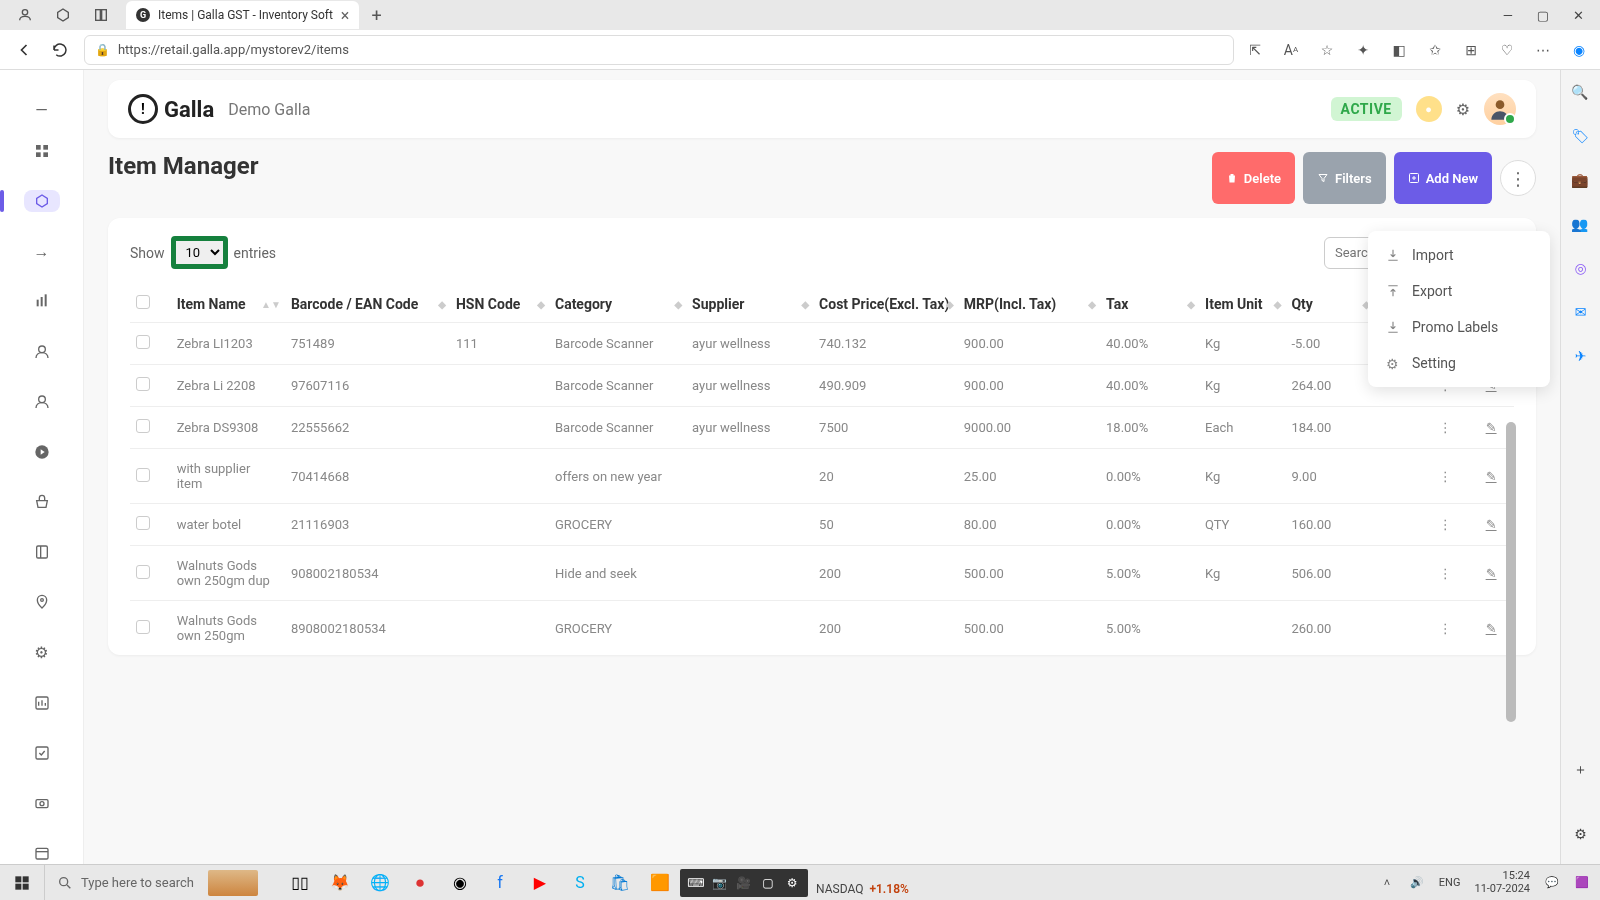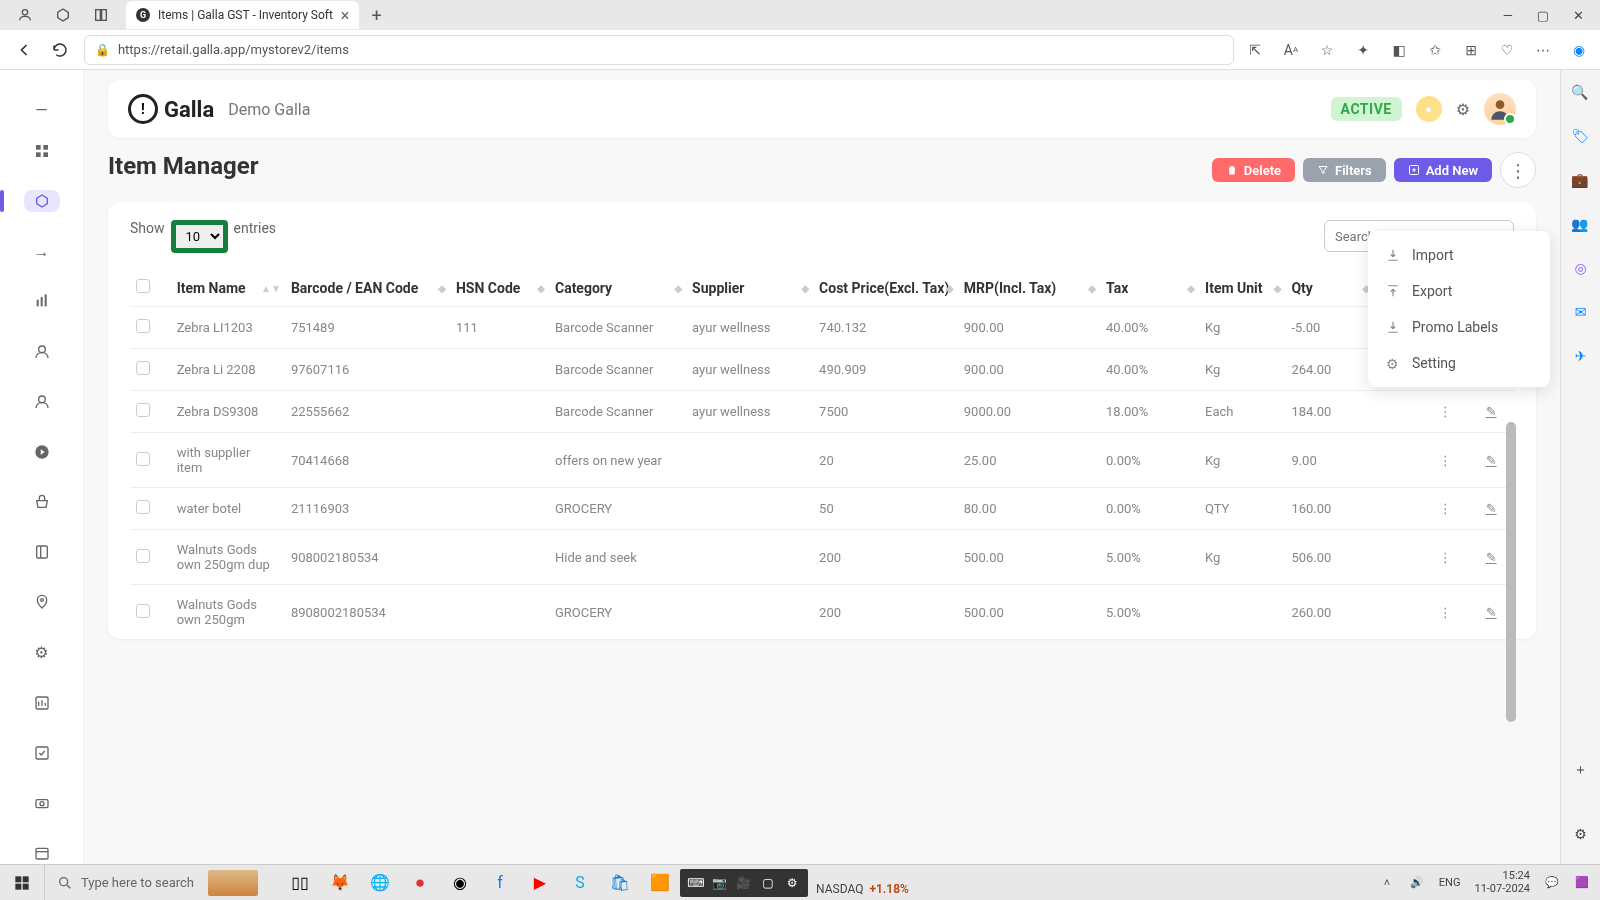--- a/index.html
+++ b/index.html
@@ -49,35 +49,35 @@
 .status-badge { margin-left:auto; background:#d1f5d3; color:#2fa84a; font-size:14px; font-weight:700; padding:4px 10px; border-radius:6px; letter-spacing:0.5px;}
 .coin-badge { width:26px;height:26px; background:#ffe08a; border-radius:50%; display:flex;align-items:center;justify-content:center; color:#fff; font-size:11px;}
 .gear-btn { color:#666; font-size:16px;}
 .avatar { width:32px; height:32px; border-radius:50%; background:linear-gradient(#ffe0c0,#ffd0a0); display:flex;align-items:center;justify-content:center; position:relative;}
 .avatar svg{width:26px;height:26px;}
 .avatar::after{content:''; position:absolute; bottom:0;right:0;width:8px;height:8px;background:#2fa84a;border-radius:50%; border:2px solid #fff;}
 
 .page-title-row { display:flex; margin-top:14px;}
 .page-title { font-size:24px; font-weight:700; color:#333;}
 .action-buttons { margin-left:auto; display:flex; gap:8px; align-items:center;}
-.btn { height:24px; border-radius:6px; padding:8px 14px; display:flex; align-items:center; gap:6px; font-size:13px; font-weight:600; color:#fff; border:none;}
+.btn { height:52px; border-radius:6px; padding:8px 14px; display:flex; align-items:center; gap:6px; font-size:13px; font-weight:600; color:#fff; border:none;}
 .btn-delete { background:#ff6b6b;}
 .btn-filters { background:#9aa3ad;}
 .btn-add { background:#6c5ce7;}
 .btn-more { width:36px;height:36px; border-radius:50%; background:#fff; border:1px solid #ddd; display:flex;align-items:center;justify-content:center;color:#666;font-size:18px; position:relative;}
 .highlight-circle { position:absolute; width:48px;height:48px; background:radial-gradient(circle,#fff176 0%,#fdd835 70%,transparent 80%); border-radius:50%; top:-6px; left:-6px; z-index:-1; opacity:0.9;}
 
 
 .dropdown { position:absolute; right:10px; top:161px; width:182px; background:#fff; border-radius:8px; box-shadow:0 4px 16px rgba(0,0,0,0.12); padding:6px 0; z-index:100;}
 .dropdown-item { display:flex; align-items:center; gap:12px; padding:10px 18px; font-size:14px; color:#555;}
 .dropdown-icon { width:14px;height:14px; color:#888;}
 
 
 .table-card { background:#fff; border-radius:12px; margin-top:14px; padding:18px 22px 0 22px; box-shadow:0 1px 3px rgba(0,0,0,0.05);}
-.table-controls { display:flex; font-size:14px; color:#666;}
+.table-controls { display:flex; align-items:center; font-size:14px; color:#666;}
 .entries-select { margin:0 6px; padding:3px 6px; border:5px solid #15803d; border-radius:4px; font-size:13px;}
 .search-box { margin-left:auto; width:190px; height:32px; border:1px solid #ccc; border-radius:6px; padding:0 10px; font-size:13px; color:#888;}
 
 .data-table { width:100%; margin-top:16px; border-collapse:collapse; table-layout:fixed;}
 .data-table th { text-align:left; font-size:14px; font-weight:700; color:#333; padding:10px 6px; position:relative; vertical-align:middle;}
 .data-table th .sort-icon{ color:#ccc; font-size:10px; position:absolute; right:4px; top:50%; transform:translateY(-50%);}
 .data-table tbody tr { border-top:1px solid #eee;}
 .data-table td { font-size:13px; color:#888; padding:12px 6px; vertical-align:middle;}
 .check-cell { width:32px;}
 .check-box { width:14px;height:14px; border:1.5px solid #ccc; border-radius:3px; display:inline-block;}

